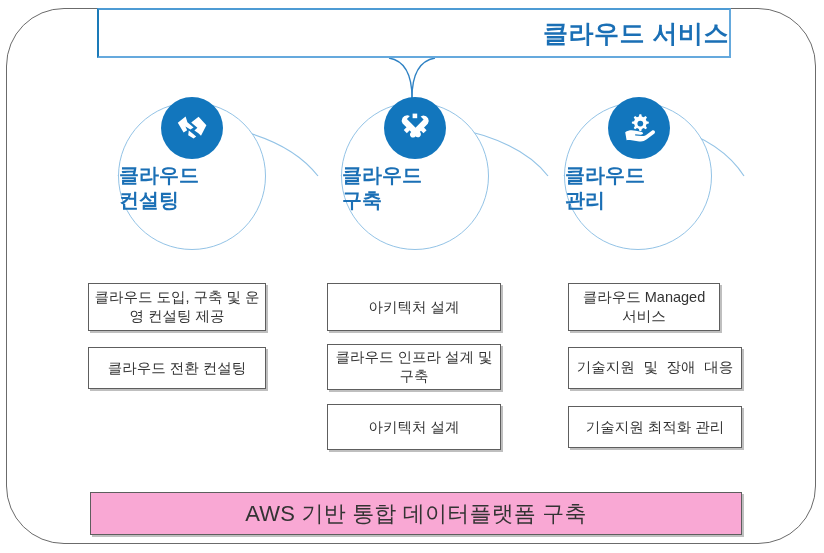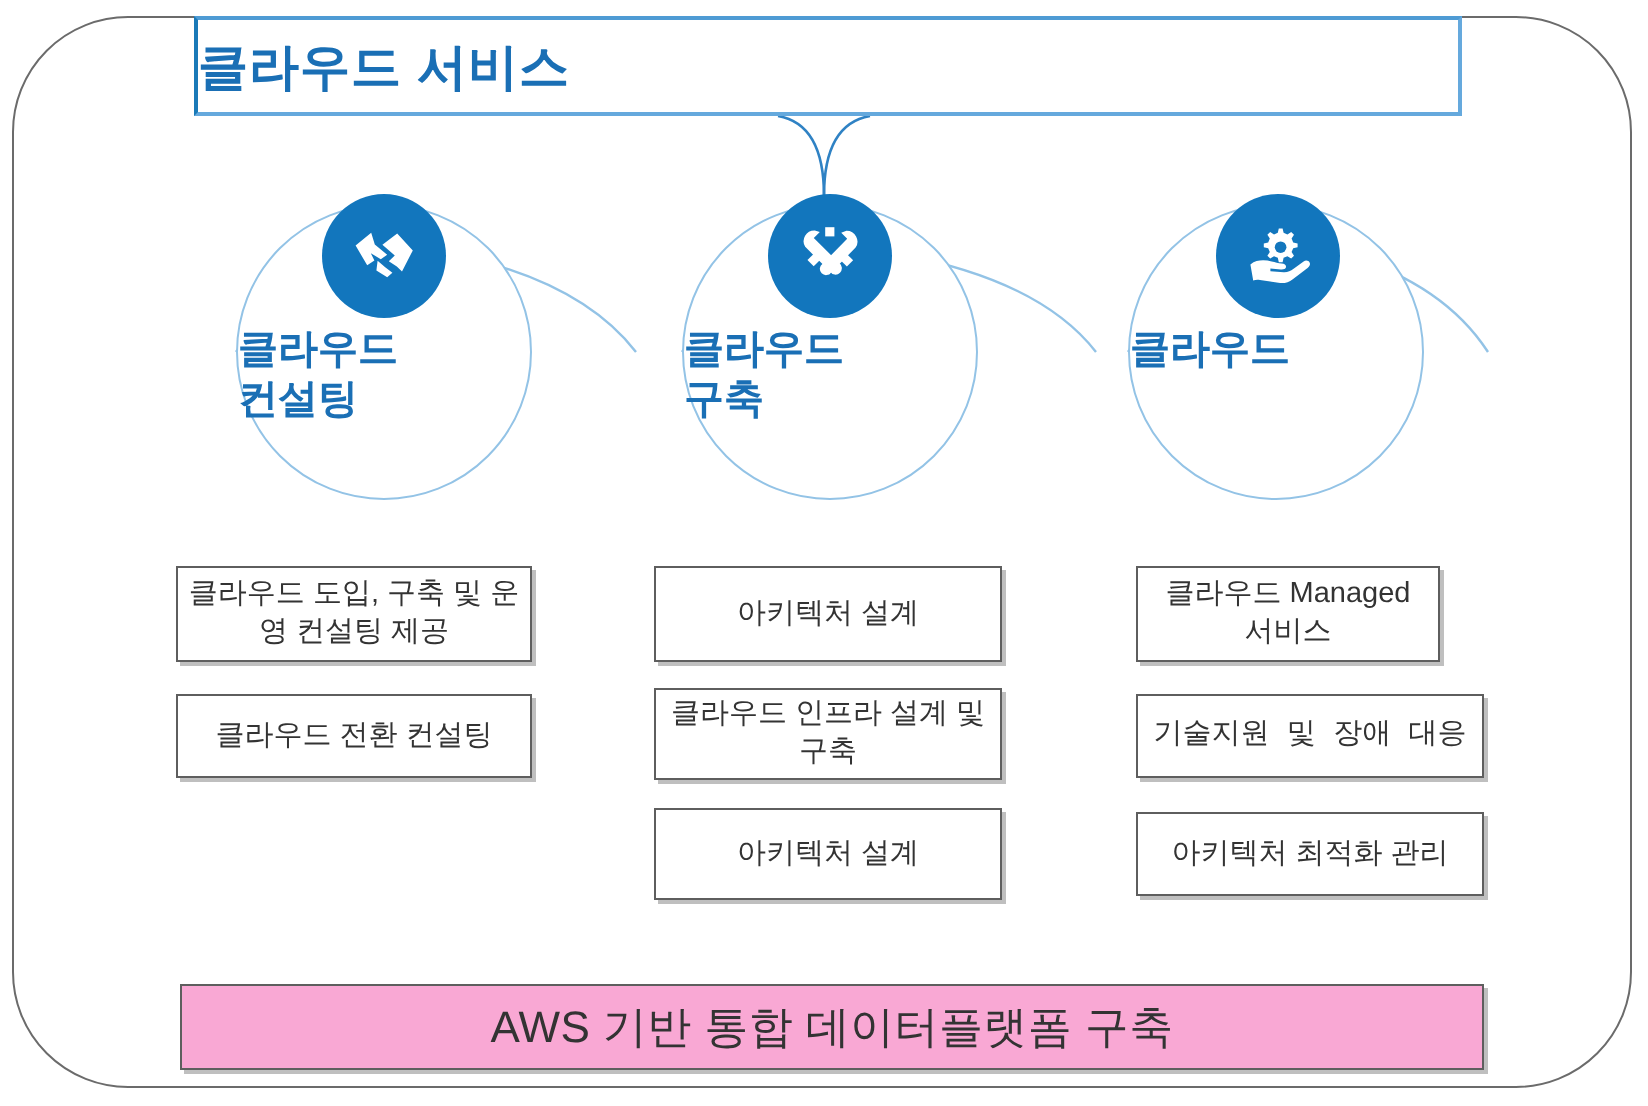--- a/index.html
+++ b/index.html
@@ -36,21 +36,21 @@
     top: 8px;
     width: 634px;
     height: 50px;
     box-sizing: border-box;
     border: 2.4px solid #65a9dd;
     border-left-color: #1a7ab8;
     border-top-color: #4e9bd4;
     background: #ffffff;
     display: flex;
     align-items: center;
-    justify-content: flex-start;
+    justify-content: flex-end;
     z-index: 5;
   }
   .title-text {
     color: #1a6fb5;
     font-size: 25px;
     font-weight: bold;
     letter-spacing: 0.5px;
     white-space: nowrap;
   }
   
@@ -215,20 +215,21 @@
   <div class="item-box" style="left:327px; top:344px; width:174px; height:46px;">
     <span class="item-text">클라우드 인프라 설계 및 구축</span>
   </div>
   <div class="item-box" style="left:327px; top:404px; width:174px; height:46px;">
     <span class="item-text">아키텍처 설계</span>
   </div>
 
   <div class="circle" style="left:564px; top:102px;">
     <div class="circle-label">
       <div>클라우드</div>
+      <div>관리</div>
     </div>
   </div>
   <div class="icon-badge" style="left:608px; top:97px;">
     <svg width="40" height="40" viewBox="0 0 40 40" aria-hidden="true">
       <g fill="#ffffff">
 
         <path d="M20.4 6.2 l1.9 0 0.5 2.2 1.9 0.8 1.9 -1.2 1.4 1.4 -1.2 1.9 0.8 1.9 2.2 0.5 0 1.9 -2.2 0.5 -0.8 1.9 1.2 1.9 -1.4 1.4 -1.9 -1.2 -1.9 0.8 -0.5 2.2 -1.9 0 -0.5 -2.2 -1.9 -0.8 -1.9 1.2 -1.4 -1.4 1.2 -1.9 -0.8 -1.9 -2.2 -0.5 0 -1.9 2.2 -0.5 0.8 -1.9 -1.2 -1.9 1.4 -1.4 1.9 1.2 1.9 -0.8 z"></path>
         <circle cx="21.3" cy="15.6" r="2.9" fill="#1276bd"></circle>
 
         <path d="M6.2 24.2 c3.4 -2.6 7.4 -2.2 10.6 -1.5 c1.8 0.4 3.4 0.9 5 1.0 c1.6 0.1 2.4 1.0 2.2 1.9 c-0.2 0.9 -1.3 1.2 -2.6 1.1 l-5.2 -0.4 l0 1.3 l6.6 0.5 c2.0 0.1 3.4 -0.5 5.0 -1.7 l5.0 -3.7 c1.1 -0.8 2.5 -0.5 3.0 0.5 c0.5 1.0 0.0 2.0 -1.0 2.8 l-7.4 5.6 c-2.2 1.7 -4.4 2.2 -7.2 1.8 l-9.2 -1.4 c-1.4 -0.2 -2.4 -0.1 -3.4 0.3 z"></path>
@@ -236,20 +237,20 @@
     </svg>
   </div>
 
   <div class="item-box" style="left:568px; top:283px; width:152px; height:48px;">
     <span class="item-text">클라우드 Managed 서비스</span>
   </div>
   <div class="item-box" style="left:568px; top:347px; width:174px; height:42px;font-family:Liberation Mono, monospace;">
     <span class="item-text">기술지원 및 장애 대응</span>
   </div>
   <div class="item-box" style="left:568px; top:406px; width:174px; height:42px;">
-    <span class="item-text">아키텍처 최적화 관리</span>
+    <span class="item-text">기술지원 최적화 관리</span>
   </div>
 
   <div class="bottom-bar">
     <span class="bottom-text">AWS 기반 통합 데이터플랫폼 구축</span>
   </div>
 
 </div>
 
 </body></html>

